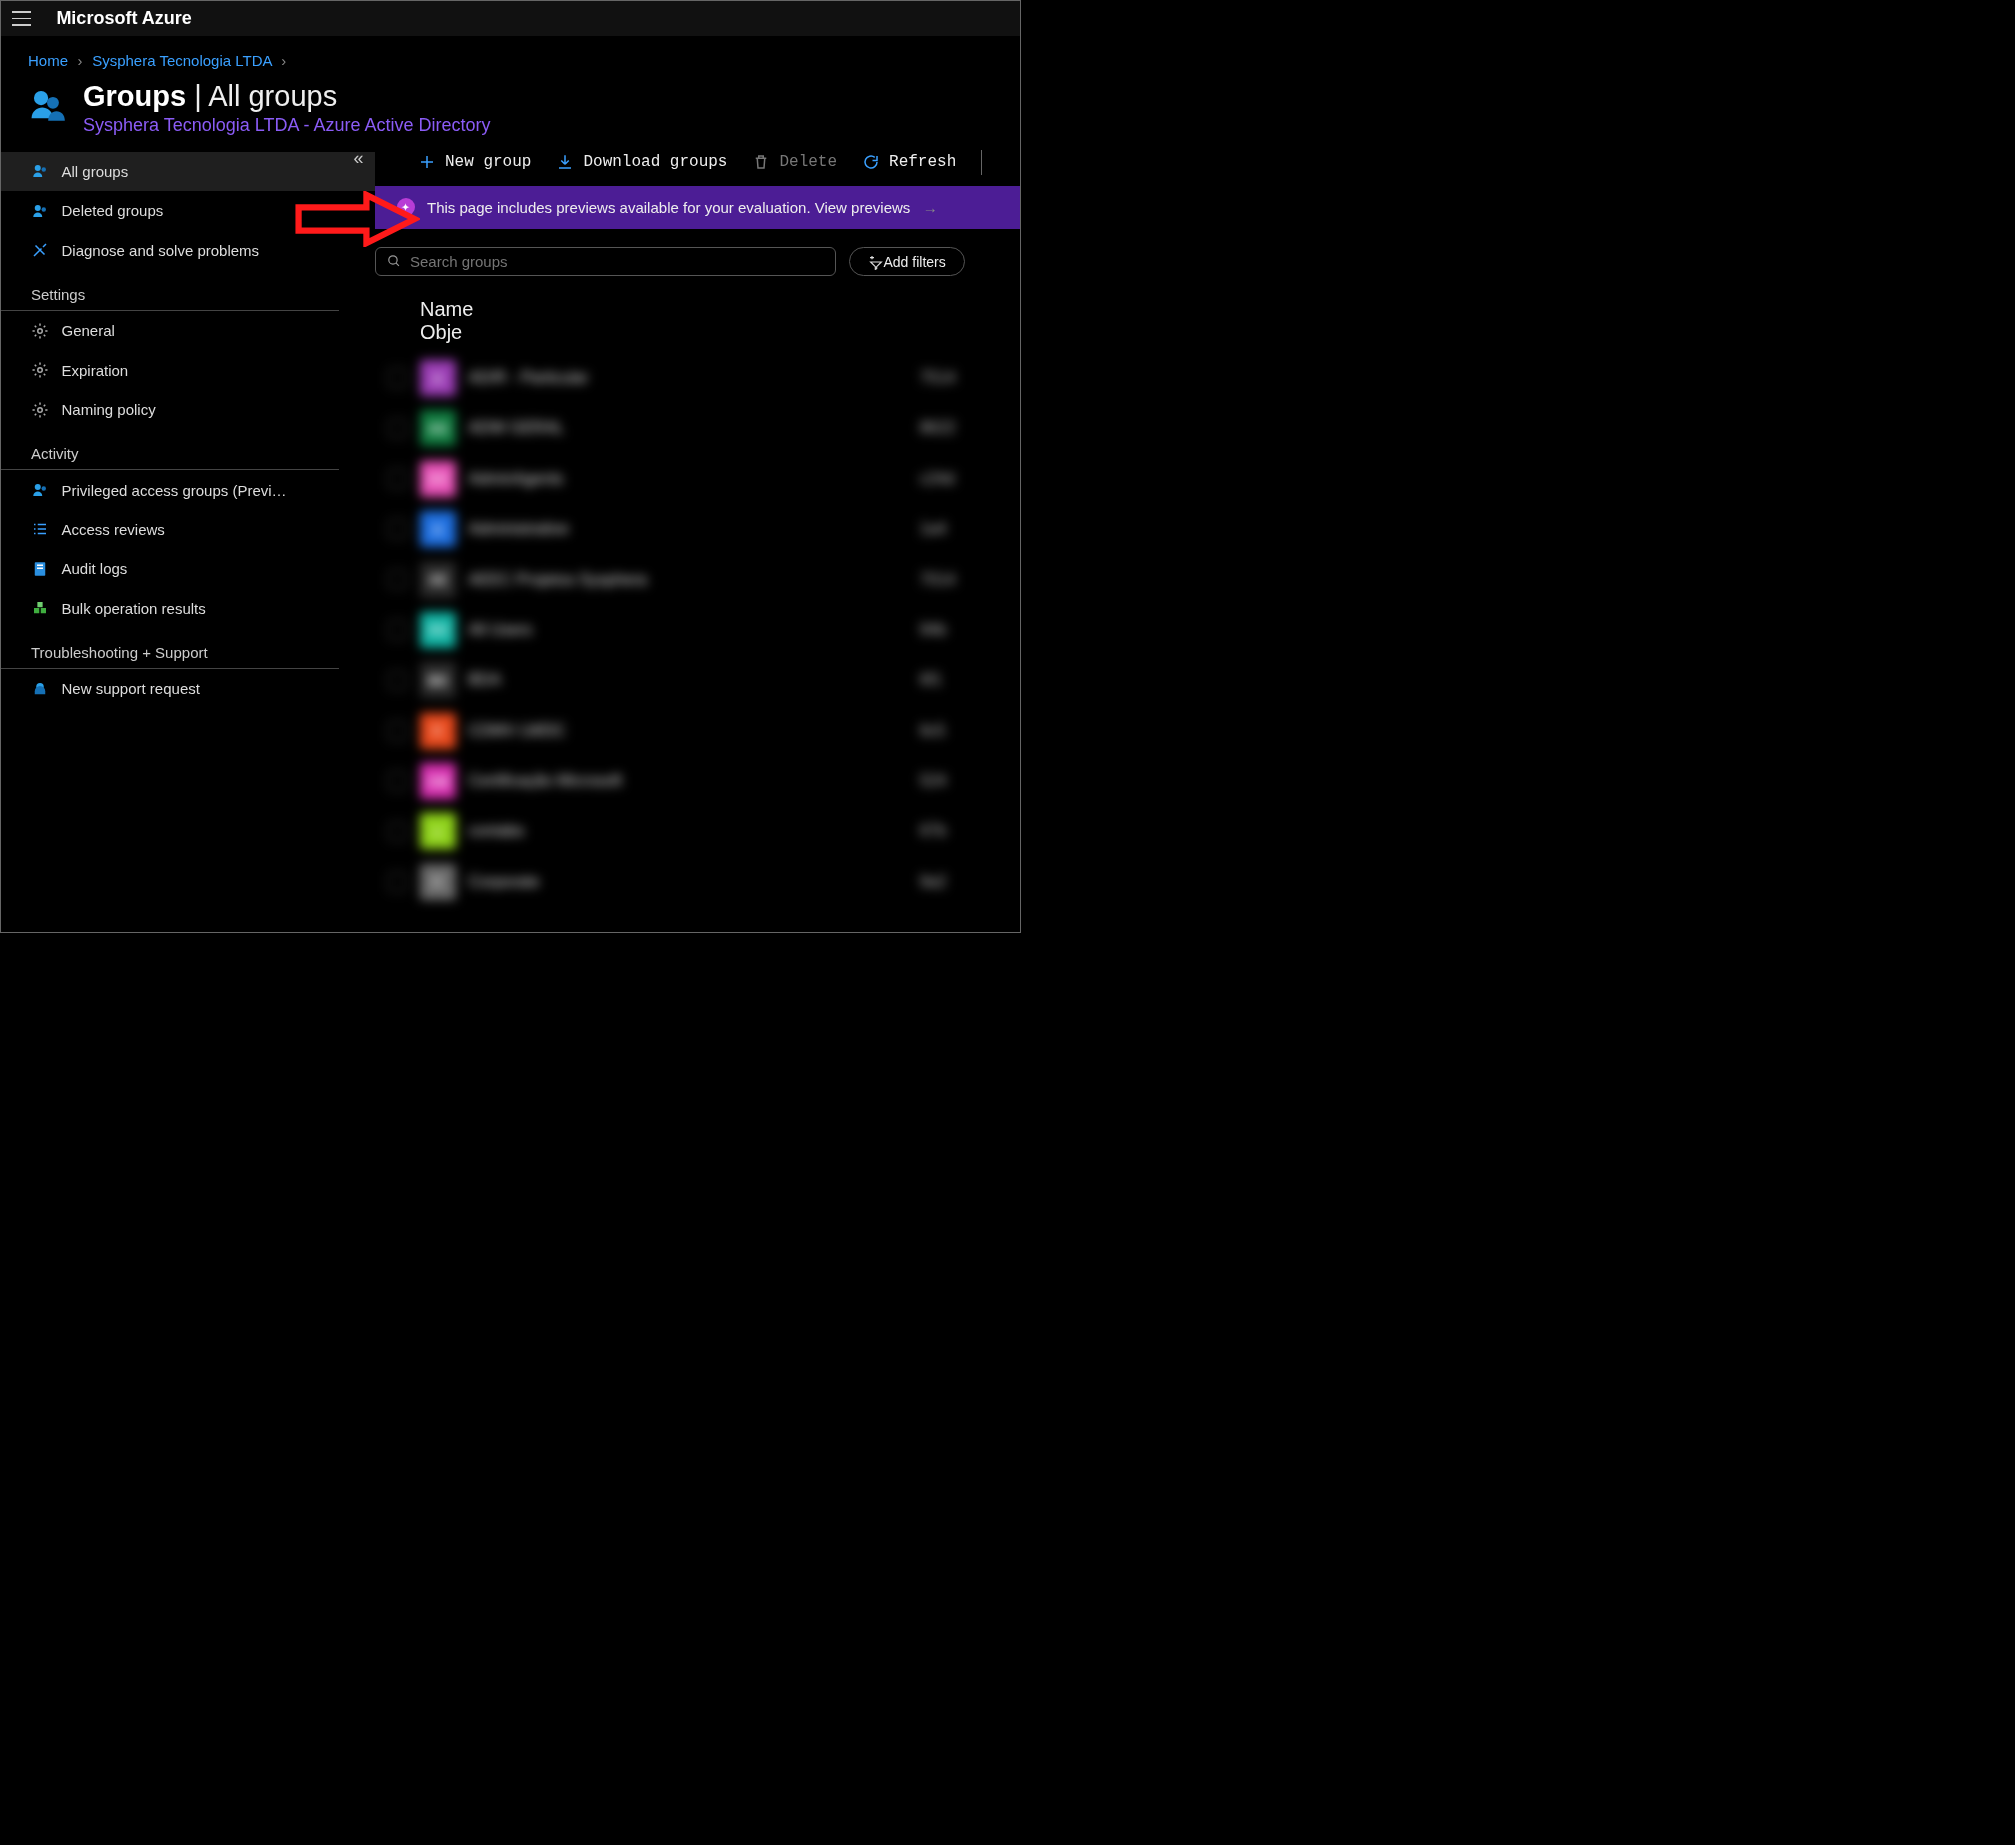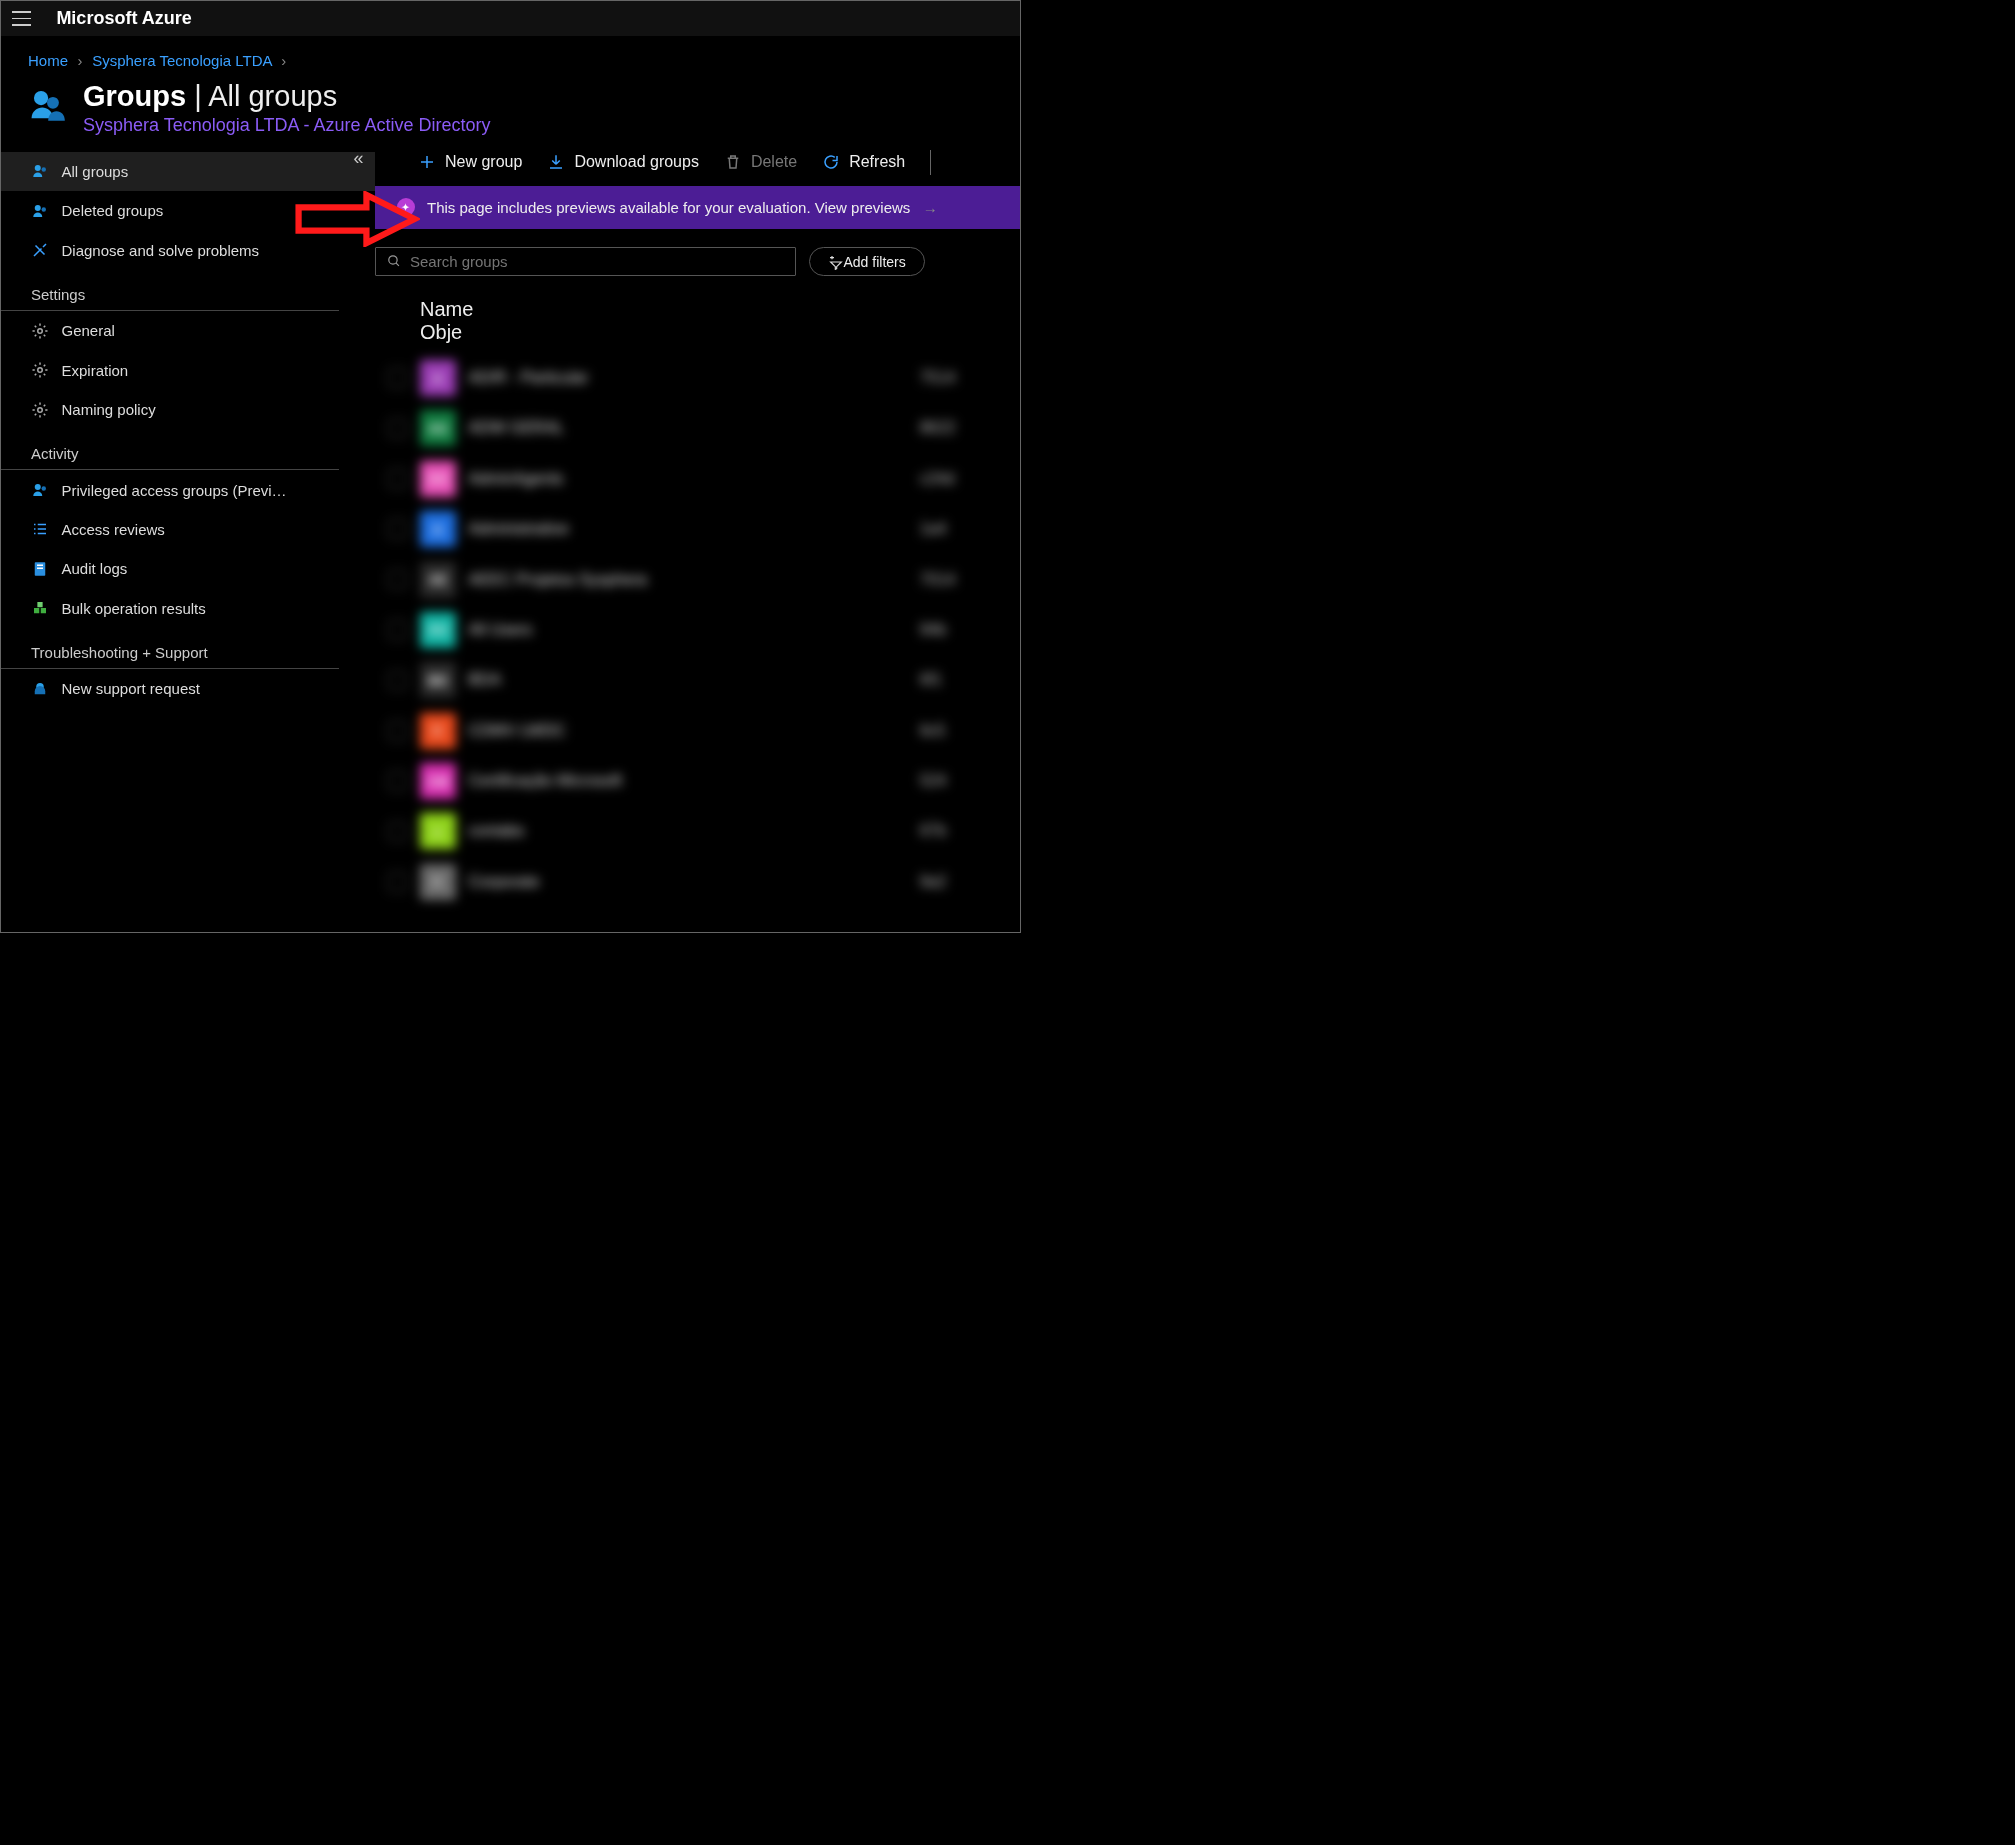--- a/index.html
+++ b/index.html
@@ -87,21 +87,21 @@
     margin-right: 36px;
   }
   .side-icon { width: 18px; height: 18px; display: inline-flex; align-items: center; justify-content: center; }
   
   .toolbar {
     display: flex; align-items: center; gap: 25px;
     padding: 7.2px 0 10.7px 43px;
     font-size: 16px;
     position: relative;
   }
-  .tool-btn { display: flex; align-items: center; gap: 9px; cursor: pointer; color: #eee; }
+  .tool-btn { display: flex; align-items: center; gap: 9px; cursor: pointer; color: #eee; font-family: Liberation Mono, monospace; }
   .tool-btn.disabled { color: #777; cursor: default; }
   .tool-btn svg { width: 18px; height: 18px; }
   .tool-sep { width: 0.9px; height: 25px; background: #666; }
   
   .banner {
     background: #4c1d95;
     display: flex; align-items: center; gap: 12.5px;
     padding: 12.5px 21.5px;
     color: #eee; font-size: 15px;
     margin-left: 0;
@@ -111,22 +111,22 @@
     display: flex; align-items: center; justify-content: center;
     font-size: 10.7px; color: #fff;
   }
   
   .search-row {
     display: flex; align-items: center; gap: 12.5px;
     padding: 18px 0 9px 0;
   }
   .search-box {
     display: flex; align-items: center; gap: 9px;
-    border: 0.9px solid #555; border-radius: 1px;
-    padding: 5.4px 10.7px; width: 421px;
+    border: 0.9px solid #555; border-radius: 6px;
+    padding: 5.4px 10.7px; width: 461px;
     color: #999;
   }
   .search-box input {
     background: transparent; border: none; outline: none;
     color: #ddd; font-size: 15px; flex: 1;
   }
   .filter-btn {
     border: 0.9px solid #555; border-radius: 18px;
     padding: 5.4px 18px; display: flex; align-items: center; 
     color: #eee; font-size: 14px; cursor: pointer;

